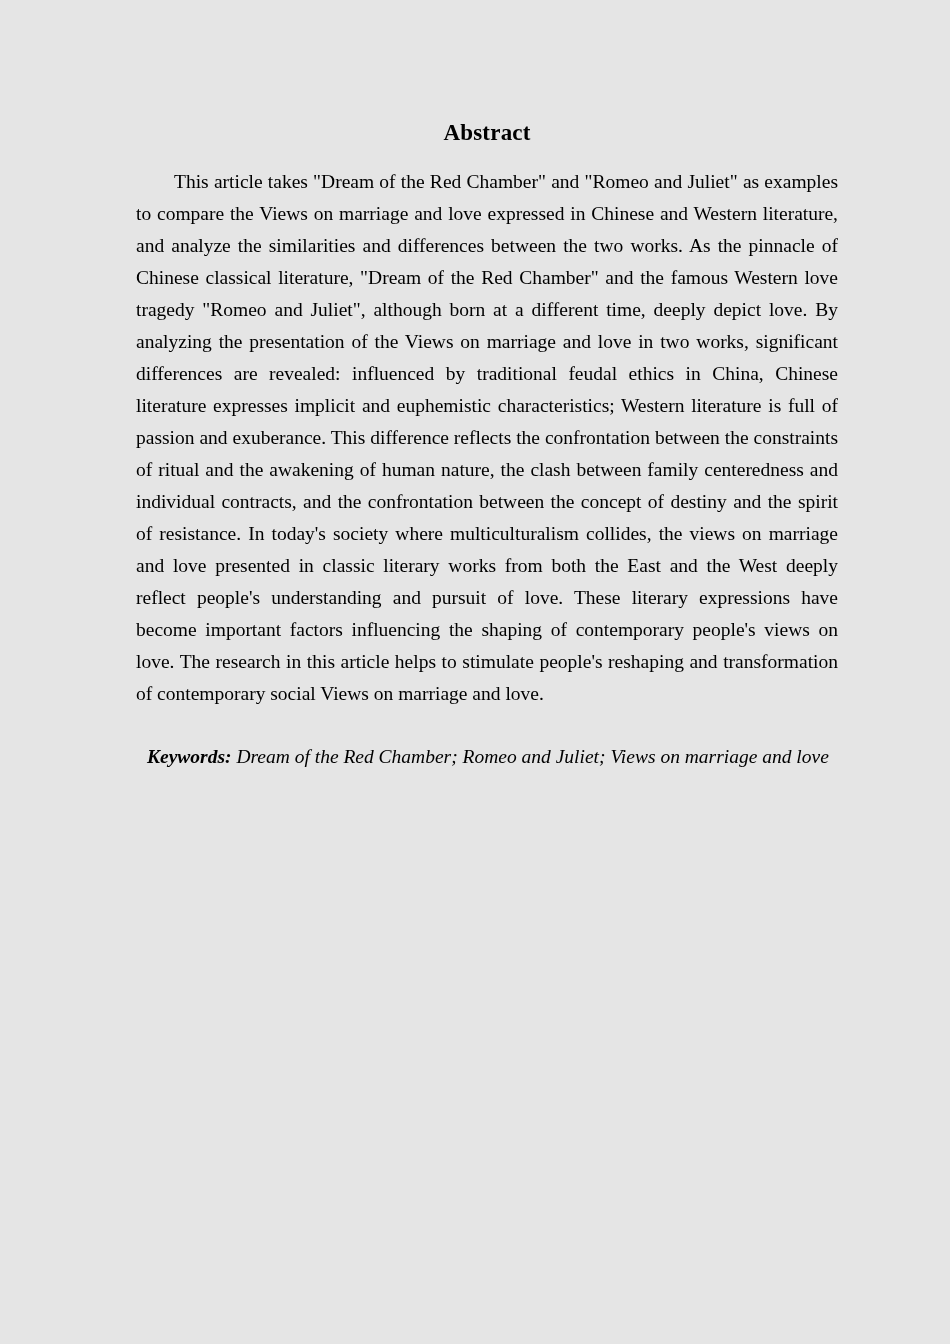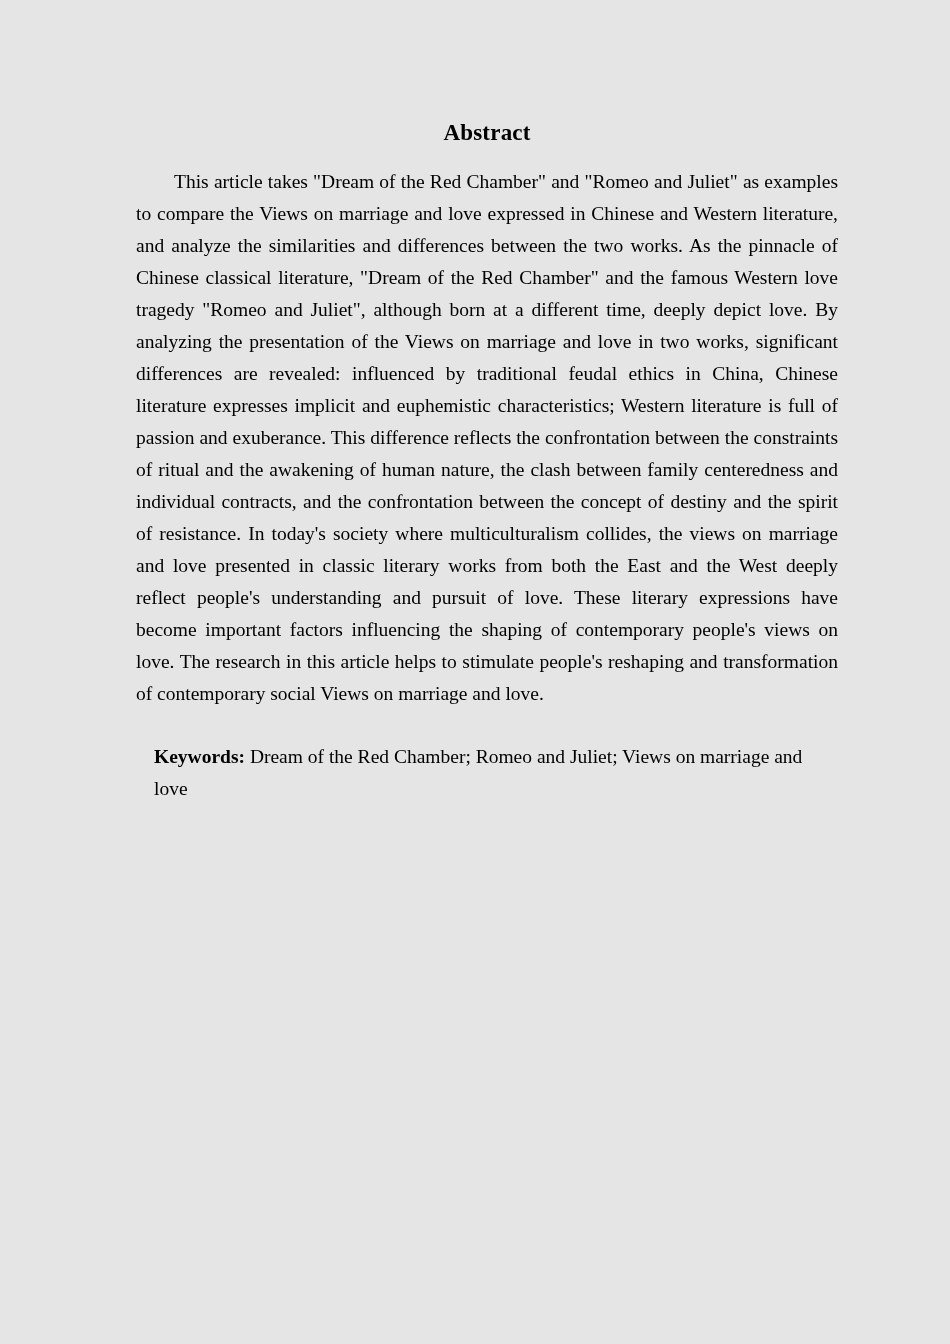--- a/index.html
+++ b/index.html
@@ -44,22 +44,23 @@
     text-justify: inter-word;
     text-indent: 38px;
     margin: 0;
     hyphens: none;
   }
 
   .keywords-line {
     font-size: 19.5px;
     line-height: 32px;
     text-align: left;
-    margin: 31px 0 0 18px;
+    margin: 31px 0 0 11px;
     text-indent: 0;
+    font-style: italic;
   }
 
   .keywords-label {
     font-weight: bold;
   }
 
   .keywords-value {
     font-weight: normal;
   }
 </style>

